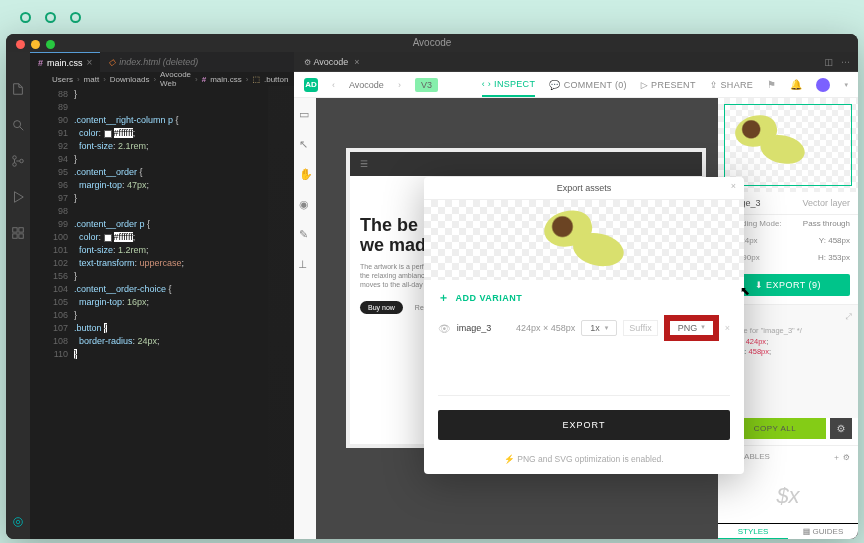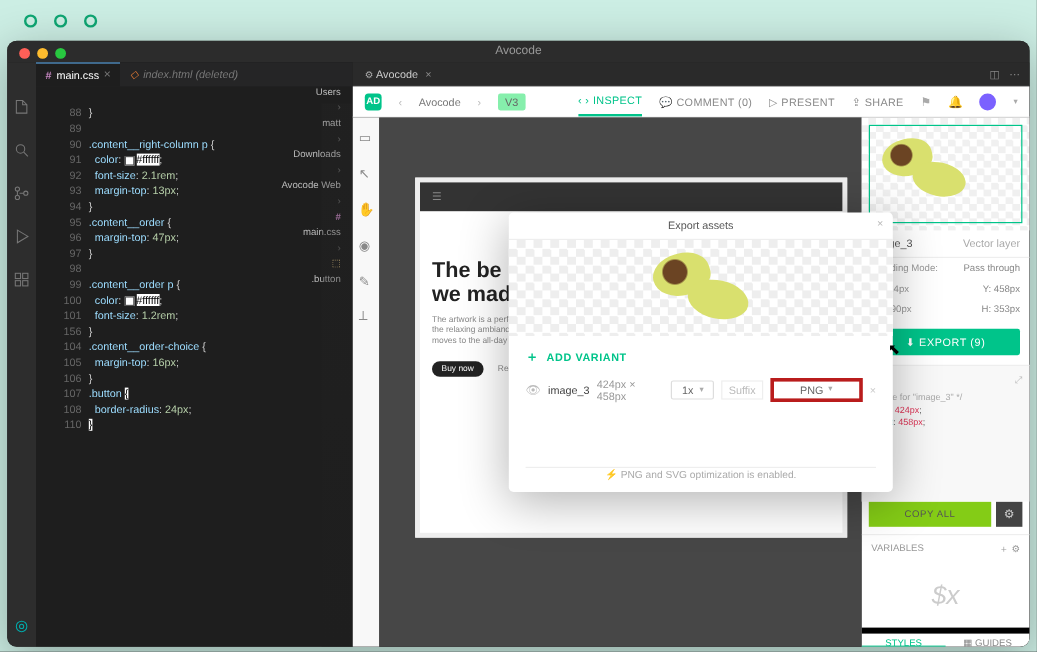--- a/index.html
+++ b/index.html
@@ -18,21 +18,21 @@
   .rail { width: 24px; background: #2d2d2d; display: flex; flex-direction: column; align-items: center; padding-top: 30px; gap: 22px; }
   .rail-icon { width: 14px; height: 14px; color: #777; display: flex; align-items: center; justify-content: center; }
   .rail-bottom { margin-top: auto; margin-bottom: 10px; }
   
   .editor { width: 264px; background: #1e1e1e; display: flex; flex-direction: column; }
   .editor-tabs { height: 20px; background: #252526; display: flex; font-size: 9px; }
   .etab { padding: 0 8px; display: flex; align-items: center; gap: 4px; color: #999; }
   .etab.active { background: #1e1e1e; color: #fff; border-top: 1px solid #569cd6; }
   .etab-close { color: #777; font-size: 10px; }
   .etab-hash { color: #c586c0; font-weight: bold; }
-  .breadcrumb { height: 14px; padding: 0 10px; font-size: 8px; color: #bbb; display: flex; align-items: flex-end; gap: 4px; flex-direction: column; }
+  .breadcrumb { height: 14px; padding: 0 22px; font-size: 8px; color: #bbb; display: flex; align-items: center; gap: 4px; }
   .bc-sep { color: #666; }
   .code { position: relative; flex: 1; font-family: "Menlo", "Consolas", monospace; font-size: 9px; line-height: 13px; padding: 2px 0; overflow: hidden; }
   .cline { display: flex; }
   .ln { width: 44px; text-align: right; color: #666; padding-right: 6px; }
   .ct { white-space: pre; color: #ccc; }
   .sel { color: #9cdcfe; text-align: right; }
   .prop { color: #9cdcfe; }
   .val { color: #ce9178; }
   .num { color: #b5cea8; }
   .colorbox { display: inline-block; width: 8px; height: 8px; vertical-align: middle; border: 1px solid #555; margin-right: 2px; }
@@ -76,41 +76,41 @@
   .export-btn { margin: 8px; background: #00c48a; color: #fff; text-align: center; padding: 6px; font-size: 9px; letter-spacing: 0.5px; border-radius: 2px; }
   .code-panel { flex: 1; background: #f8f8f8; border-top: 1px solid #eee; padding: 6px; font-family: monospace; font-size: 7.5px; color: #666; line-height: 1.4; position:relative; }
   .code-panel .k { color: #0aa; }
   .code-panel .n { color: #d35; }
   .code-top { display:flex; justify-content:space-between; color:#bbb; font-size:8px; margin-bottom:4px;}
   .copyall { margin: 6px; background: #84cc16; text-align: center; padding: 6px; font-size: 8px; letter-spacing: 0.5px; color: #555; }
   .copyall-row { display:flex; gap:4px; margin:0 6px 6px;}
   .copy-gear { width:22px; background:#444; display:flex; align-items:center; justify-content:center; color:#ccc; font-size:10px;}
   .vars { padding: 6px 8px; color: #999; font-size: 8px; border-top:1px solid #eee; display:flex; justify-content:space-between;}
   .sx { text-align: center; color: #ccc; font-size: 22px; font-style: italic; padding: 14px; }
-  .side-footer { height: 16px; border-top: 5px solid #000000; display: flex; font-size: 8px; color: #888; }
+  .side-footer { height: 16px; border-top: 1px solid #000000; display: flex; font-size: 8px; color: #888; }
   .side-footer > div { flex: 1; text-align: center; line-height: 16px; }
   .side-footer > div:first-child { color: #00c48a; border-bottom: 1px solid #00c48a; }
   
   .cursor { position: absolute; top: 250px; right: 108px; font-size: 12px; color: #000; z-index: 40; pointer-events:none;}
   
   .modal { position: absolute; left: 418px; top: 143px; width: 320px; background: #fff; border-radius: 4px; box-shadow: 0 8px 40px rgba(0,0,0,0.3); z-index: 30; font-size: 9px; }
   .modal-head { text-align: center; padding: 6px; color: #555; border-bottom: 1px solid #eee; position: relative; }
   .modal-x { position: absolute; right: 8px; top: 4px; color: #bbb; }
   .modal-preview { height: 80px; background: repeating-conic-gradient(#eee 0% 25%, #fff 0% 50%) 0 0/14px 14px; display: flex; align-items: center; justify-content: center; }
   .avoshape { width: 50px; height: 36px; position: relative; }
   .avoshape .half1 { position: absolute; width: 30px; height: 22px; background: radial-gradient(circle at 40% 40%, #6b4423 0 6px, #d9e06e 7px 100%); border-radius: 50% 50% 45% 55%; transform: rotate(-15deg); }
   .avoshape .half2 { position: absolute; left: 18px; top: 14px; width: 32px; height: 20px; background: #d9e06e; border-radius: 50%; transform: rotate(12deg); }
   .modal-add { padding: 10px 14px; display: flex; align-items: center; gap: 6px; color: #00c48a; font-weight: 600; letter-spacing: 0.5px; }
   .modal-row { padding: 0 14px 14px; display: flex; align-items: center; gap: 6px; color: #666; }
   .modal-row .eye { color: #bbb; font-size: 10px; }
   .modal-row .name { flex: 0 0 auto; color: #444; }
   .modal-row .dims { margin-left: auto; color: #999; }
   .modal-row .sel-box { border: 1px solid #ddd; padding: 2px 8px; border-radius: 2px; display: flex; align-items: center; gap: 5px; }
   .modal-row .suffix { border: 1px solid #eee; padding: 2px 5px; color: #bbb; }
-  .modal-row .fmt { border: 3px solid #b91c1c; padding: 2px 22px; display: flex; align-items: flex-start; gap: 4px; }
+  .modal-row .fmt { border: 6px solid #b91c1c; padding: 2px 8px; display: flex; align-items: flex-start; gap: 4px; }
   .modal-row .del { color: #ccc; }
   .modal-sep { height: 1px; background: #eee; margin: 40px 14px 0; }
   .modal-export { margin: 14px; background: #222; color: #fff; text-align: center; padding: 10px; letter-spacing: 1px; font-size: 9px; border-radius: 2px; }
   .modal-note { text-align: center; color: #aaa; font-size: 8.5px; padding-bottom: 10px; }
   .modal-note::before { content: "⚡ "; color: #bbb; }
   .chev { font-size: 7px; color: #aaa; }
   svg { display:block; }
 </style>
 </head>
 <body>
@@ -215,24 +215,20 @@
           </div>
           <div class="cline">
             <span class="ln">91</span>
             <span class="ct">  <span class="prop">color</span>: <span class="colorbox cb-white"></span><span class="hl">#ffffff</span>;</span>
           </div>
           <div class="cline">
             <span class="ln">92</span>
             <span class="ct">  <span class="prop">font-size</span>: <span class="num">2.1rem</span>;</span>
           </div>
           <div class="cline">
-            <span class="ln">93</span>
-            <span class="ct">  <span class="prop">margin-top</span>: <span class="num">13px</span>;</span>
-          </div>
-          <div class="cline">
             <span class="ln">94</span>
             <span class="ct">}</span>
           </div>
           <div class="cline">
             <span class="ln">95</span>
             <span class="ct"><span class="sel">.content__order</span> {</span>
           </div>
           <div class="cline">
             <span class="ln">96</span>
             <span class="ct">  <span class="prop">margin-top</span>: <span class="num">47px</span>;</span>
@@ -249,20 +245,24 @@
             <span class="ln">99</span>
             <span class="ct"><span class="sel">.content__order p</span> {</span>
           </div>
           <div class="cline">
             <span class="ln">100</span>
             <span class="ct">  <span class="prop">color</span>: <span class="colorbox cb-white"></span><span class="hl">#ffffff</span>;</span>
           </div>
           <div class="cline">
             <span class="ln">101</span>
             <span class="ct">  <span class="prop">font-size</span>: <span class="num">1.2rem</span>;</span>
+          </div>
+          <div class="cline">
+            <span class="ln">102</span>
+            <span class="ct">  <span class="prop">text-transform</span>: <span class="val">uppercase</span>;</span>
           </div>
           <div class="cline">
             <span class="ln">156</span>
             <span class="ct">}</span>
           </div>
           <div class="cline">
             <span class="ln">104</span>
             <span class="ct"><span class="sel">.content__order-choice</span> {</span>
           </div>
           <div class="cline">
@@ -440,16 +440,17 @@
           <span class="chev">▾</span>
         </span>
       <span class="suffix" placeholder="Suffix">Suffix</span>
       <span class="fmt">
           <span>PNG</span>
           <span class="chev">▾</span>
         </span>
       <span class="del">×</span>
     </div>
     <div class="modal-sep"></div>
+    <div class="modal-export">EXPORT</div>
     <div class="modal-note">PNG and SVG optimization is enabled.</div>
   </div>
 
 </div>
 
 </body></html>

